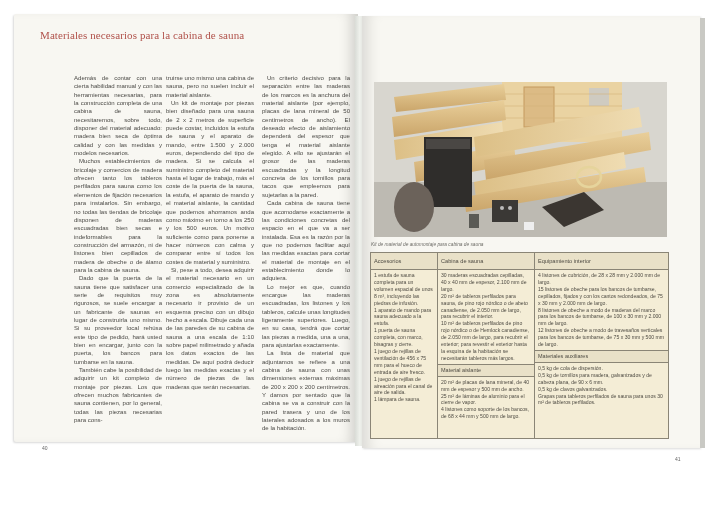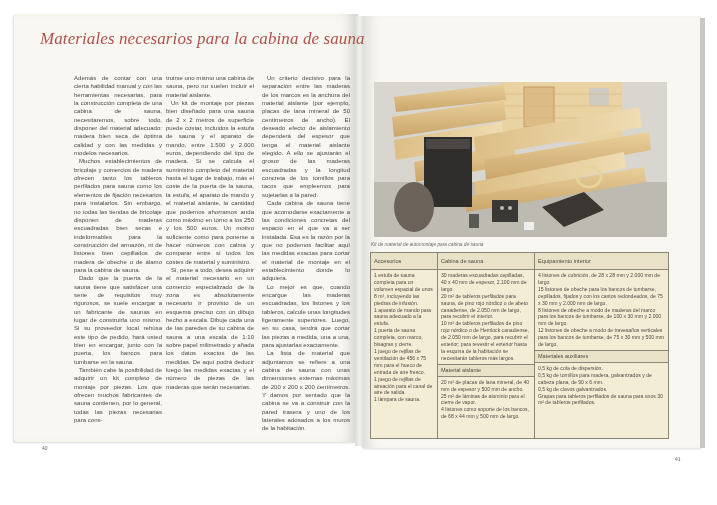--- a/index.html
+++ b/index.html
@@ -6,21 +6,21 @@
   body { width:717px; height:505px; background:#ffffff; position:relative; overflow:hidden; font-family:"Liberation Sans", sans-serif; }
   .page { position:absolute; background:#f8f7f2; }
   .page-left { left:14px; top:14px; width:344px; height:428px; border-radius:2px 0 0 2px;
     box-shadow: inset -14px 0 14px -8px rgba(0,0,0,0.18), -1px 1px 2px rgba(0,0,0,0.15); }
   .page-right { left:362px; top:16px; width:338px; height:432px;
     box-shadow: inset 14px 0 14px -8px rgba(0,0,0,0.12), 1px 1px 2px rgba(0,0,0,0.15); }
   .page-edge { position:absolute; left:700px; top:18px; width:5px; height:430px; background:#c9c9c4; }
   .gutter { position:absolute; left:355px; top:16px; width:10px; height:430px;
     background:linear-gradient(90deg,#d9dcd7,#eef0eb 45%,#e3e5e0); }
 
-  .title { position:absolute; left:40px; top:29px; font-family:"Liberation Serif", serif; font-size:17px; color:#b0514a; letter-spacing:0.1px; white-space:nowrap;font-style:italic; }
+  .title { position:absolute; left:40px; top:29px; font-family:"Liberation Serif", serif; font-size:11px; color:#b0514a; letter-spacing:0.1px; white-space:nowrap; }
   .ghost { position:absolute; left:144px; top:51px; font-family:"Liberation Serif", serif; font-size:8px; color:#ecebe4; white-space:nowrap; }
 
   .col { position:absolute; top:74px; width:88px; font-size:6.05px; line-height:8.35px; color:#4b4a46; text-align:justify; hyphens:auto; }
   .col p { margin:0; text-indent:5px; }
   .col p.first { text-indent:0; }
   .col-1 { left:74px; }
   .col-2 { left:166px; }
   .col-3 { left:262px; }
 
   .pgnum { position:absolute; font-size:5px; color:#666; }

